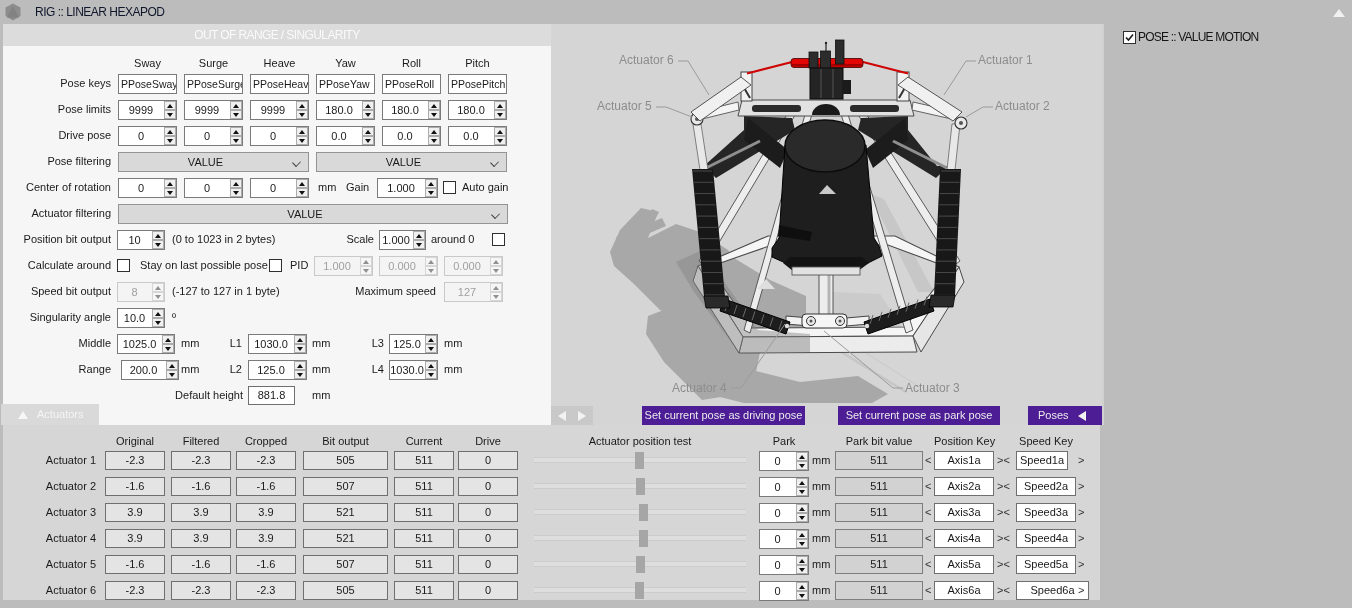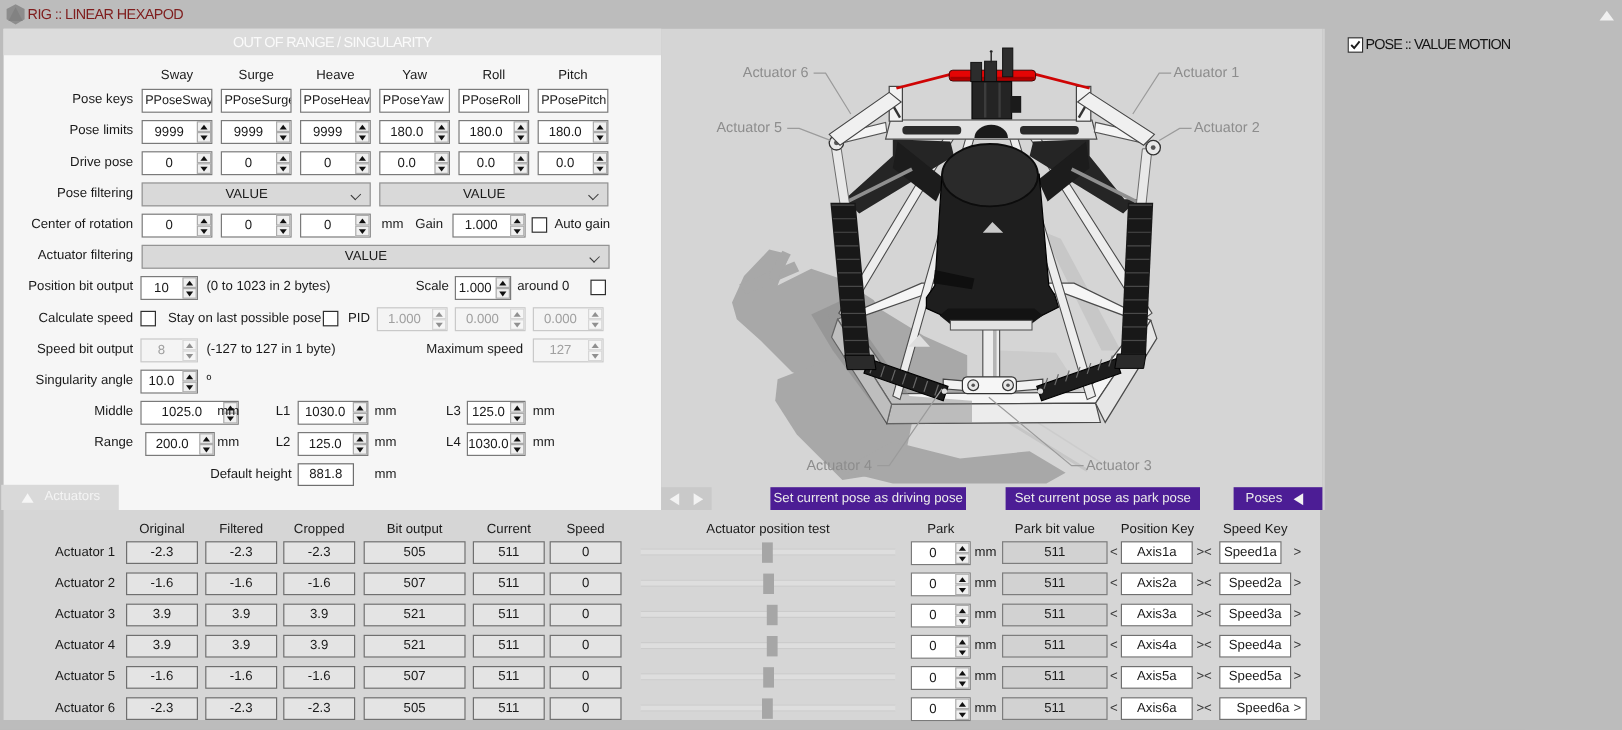--- a/index.html
+++ b/index.html
@@ -25,21 +25,21 @@
 .dd .ch{position:absolute;right:8px;top:6px;width:7px;height:7px;border-left:1.4px solid #3c3c3c;border-bottom:1.4px solid #3c3c3c;transform:rotate(-45deg) scaleY(0.8)}
 .cb{position:absolute;width:13px;height:13px;background:#fff;border:1px solid #2f2f2f}
 .ro{position:absolute;height:19px;background:#e4e4e4;border:1px solid #6f6f6f;text-align:center;line-height:17px}
 .whi{position:absolute;height:19px;background:#fff;border:1px solid #6f6f6f;text-align:center;line-height:17px}
 .vbtn{position:absolute;height:19px;background:#4c1d95;color:#ebebeb;text-align:center;line-height:19px;white-space:nowrap}
 </style></head><body>
 <svg class="abs" style="left:4px;top:3px" width="18" height="18" viewBox="0 0 18 18">
     <polygon points="9,0.5 16.5,4.5 16.5,13 9,17.5 1.5,13 1.5,4.5" fill="#8d8d8d"></polygon>
     <polygon points="9,3 15,14.5 3,14.5" fill="#828282"></polygon>
   </svg>
-<div class="abs" style="left:23px;top:0;height:36px;line-height:24px;font-size:12px;letter-spacing:-0.5px;color:#7f1d1d">RIG :: LINEAR HEXAPOD</div>
+<div class="abs" style="left:35px;top:0;height:36px;line-height:24px;font-size:12px;letter-spacing:-0.5px;color:#0f172a">RIG :: LINEAR HEXAPOD</div>
 <div class="abs" style="left:1333px;top:9px;width:0;height:0;border-left:6px solid transparent;border-right:6px solid transparent;border-bottom:8px solid #f0f0f0"></div>
 <div class="cb" style="left:1123px;top:31px">
     <svg width="11" height="11" viewBox="0 0 11 11" style="position:absolute;left:0;top:0">
       <path d="M2,5.5 L4.5,8 L9,2.5" stroke="#1c1c1c" stroke-width="1.6" fill="none"></path>
     </svg>
   </div>
 <div class="abs" style="left:1138px;top:31px;height:13px;line-height:13px;font-size:12px;letter-spacing:-0.8px;color:#141414">POSE :: VALUE MOTION</div>
 <div class="abs" style="left:3px;top:24px;width:548px;height:401px;background:#f6f6f6"></div>
 <div class="abs c" style="left:3px;top:24px;width:548px;height:22px;background:#dcdcdc;color:#fafafa;font-size:12px;letter-spacing:-0.6px;line-height:22px">OUT OF RANGE / SINGULARITY</div>
 <div class="lbl c" style="left:118px;top:55px;width:59px;height:16px;line-height:16px">Sway</div>
@@ -236,21 +236,21 @@
     <div class="v">1.000</div>
     <div class="sb up">
       <i></i>
     </div>
     <div class="sb dn">
       <i></i>
     </div>
   </div>
 <div class="lbl" style="left:431px;top:230px">around 0</div>
 <div class="cb" style="left:492px;top:233px"></div>
-<div class="lbl r" style="left:1px;top:256px;width:110px">Calculate speed</div>
+<div class="lbl r" style="left:1px;top:256px;width:110px">Calculate around</div>
 <div class="cb" style="left:117px;top:259px"></div>
 <div class="lbl" style="left:140px;top:256px">Stay on last possible pose</div>
 <div class="cb" style="left:269px;top:259px"></div>
 <div class="lbl" style="left:290px;top:256px">PID</div>
 <div class="spin dis" style="left:314px;top:256px;width:59px">
     <div class="v">1.000</div>
     <div class="sb up">
       <i></i>
     </div>
     <div class="sb dn">
@@ -301,21 +301,21 @@
     <div class="v">10.0</div>
     <div class="sb up">
       <i></i>
     </div>
     <div class="sb dn">
       <i></i>
     </div>
   </div>
 <div class="lbl" style="left:172px;top:308px">º</div>
 <div class="lbl r" style="left:1px;top:334px;width:110px">Middle</div>
-<div class="spin" style="left:117px;top:334px;width:82px">
+<div class="spin" style="left:117px;top:334px;width:58px">
     <div class="v">1025.0</div>
     <div class="sb up">
       <i></i>
     </div>
     <div class="sb dn">
       <i></i>
     </div>
   </div>
 <div class="lbl" style="left:181px;top:334px">mm</div>
 <div class="lbl r" style="left:212px;top:334px;width:30px">L1</div>
@@ -519,21 +519,21 @@
 <div class="abs" style="left:1078px;top:411px;width:0;height:0;border-top:5px solid transparent;border-bottom:5px solid transparent;border-right:8px solid #f2f2f2"></div>
 <div class="abs" style="left:3px;top:425px;width:1097px;height:175px;background:#d6d6d6"></div>
 <div class="abs" style="left:1px;top:404px;width:98px;height:21px;background:#d9d9d9"></div>
 <div class="abs" style="left:18px;top:411px;width:0;height:0;border-left:5px solid transparent;border-right:5px solid transparent;border-bottom:8px solid #f6f6f6"></div>
 <div class="abs" style="left:37px;top:404px;height:21px;line-height:21px;color:#f4f4f4">Actuators</div>
 <div class="lbl c" style="left:105px;top:435px;width:60px;height:13px;line-height:13px">Original</div>
 <div class="lbl c" style="left:171px;top:435px;width:60px;height:13px;line-height:13px">Filtered</div>
 <div class="lbl c" style="left:236px;top:435px;width:60px;height:13px;line-height:13px">Cropped</div>
 <div class="lbl c" style="left:303px;top:435px;width:85px;height:13px;line-height:13px">Bit output</div>
 <div class="lbl c" style="left:394px;top:435px;width:60px;height:13px;line-height:13px">Current</div>
-<div class="lbl c" style="left:458px;top:435px;width:60px;height:13px;line-height:13px">Speed</div>
+<div class="lbl c" style="left:458px;top:435px;width:60px;height:13px;line-height:13px">Drive</div>
 <div class="lbl c" style="left:534px;top:435px;width:212px;height:13px;line-height:13px">Actuator position test</div>
 <div class="lbl c" style="left:759px;top:435px;width:50px;height:13px;line-height:13px">Park</div>
 <div class="lbl c" style="left:835px;top:435px;width:88px;height:13px;line-height:13px">Park bit value</div>
 <div class="lbl c" style="left:934px;top:435px;width:60px;height:13px;line-height:13px">Position Key</div>
 <div class="lbl c" style="left:1016px;top:435px;width:60px;height:13px;line-height:13px">Speed Key</div>
 <div class="lbl r" style="left:16px;top:451px;width:80px">Actuator 1</div>
 <div class="ro" style="left:105px;top:451px;width:60px">-2.3</div>
 <div class="ro" style="left:171px;top:451px;width:60px">-2.3</div>
 <div class="ro" style="left:236px;top:451px;width:60px">-2.3</div>
 <div class="ro" style="left:303px;top:451px;width:85px">505</div>

